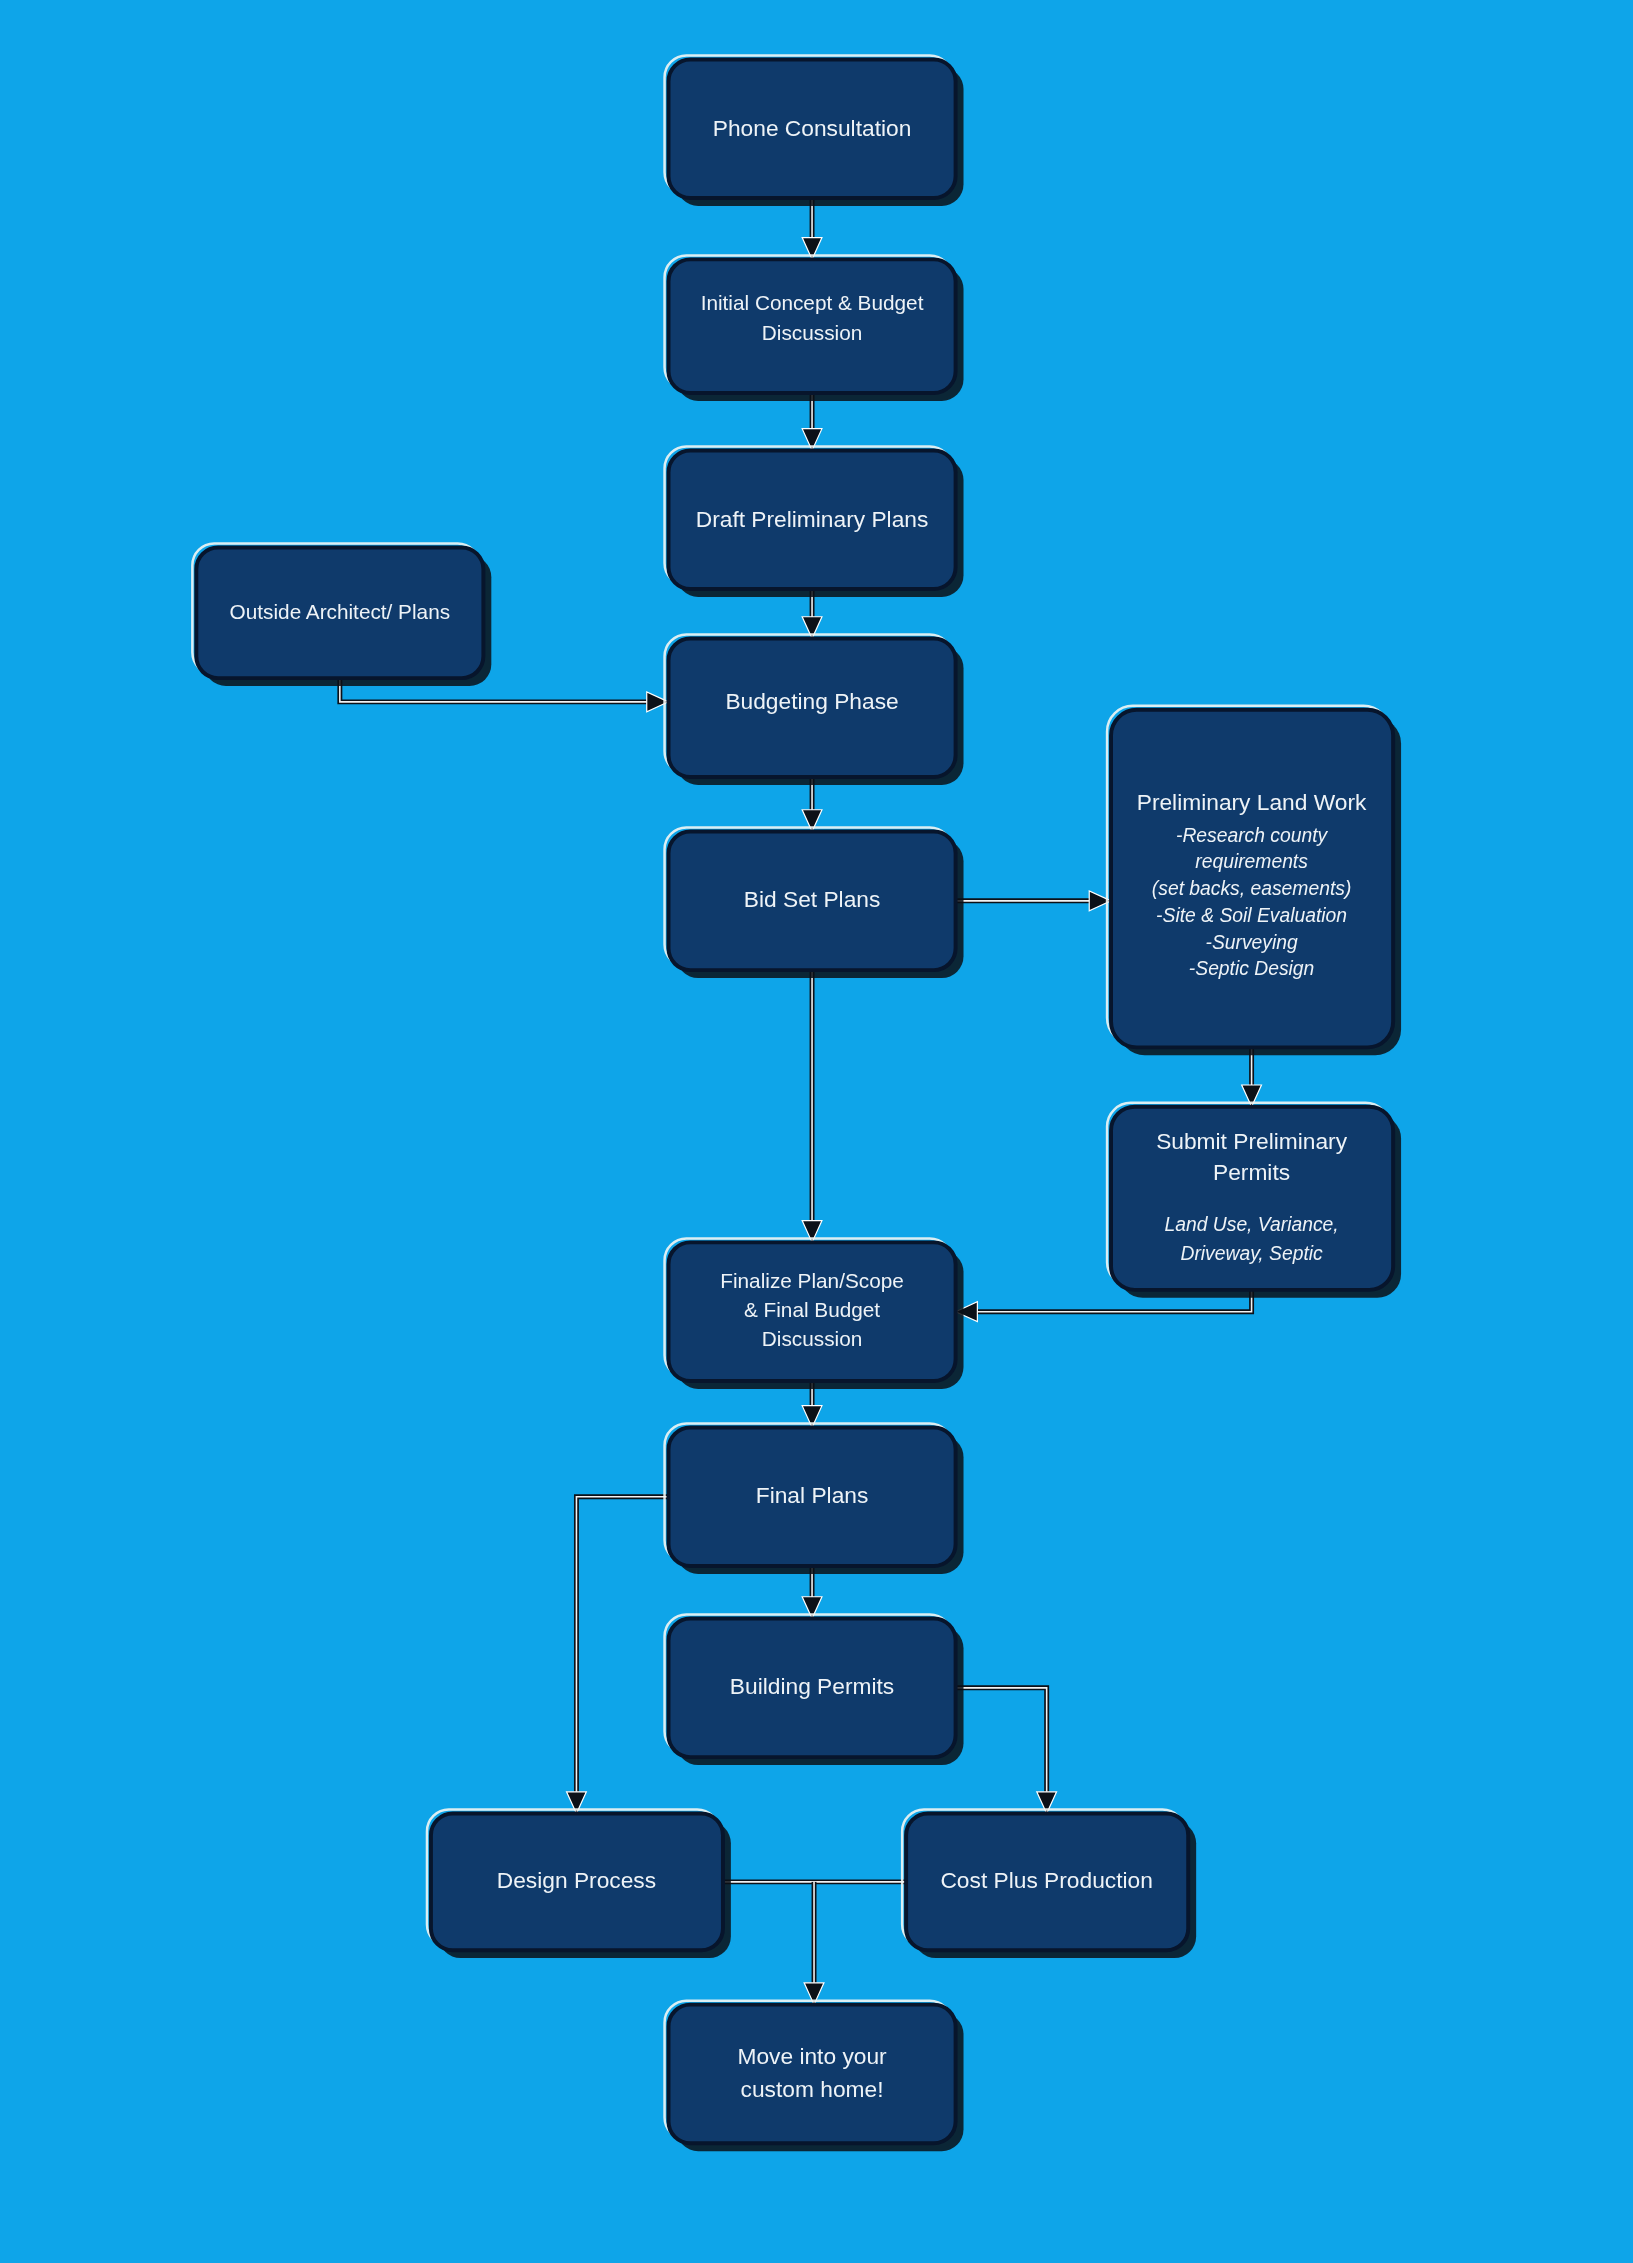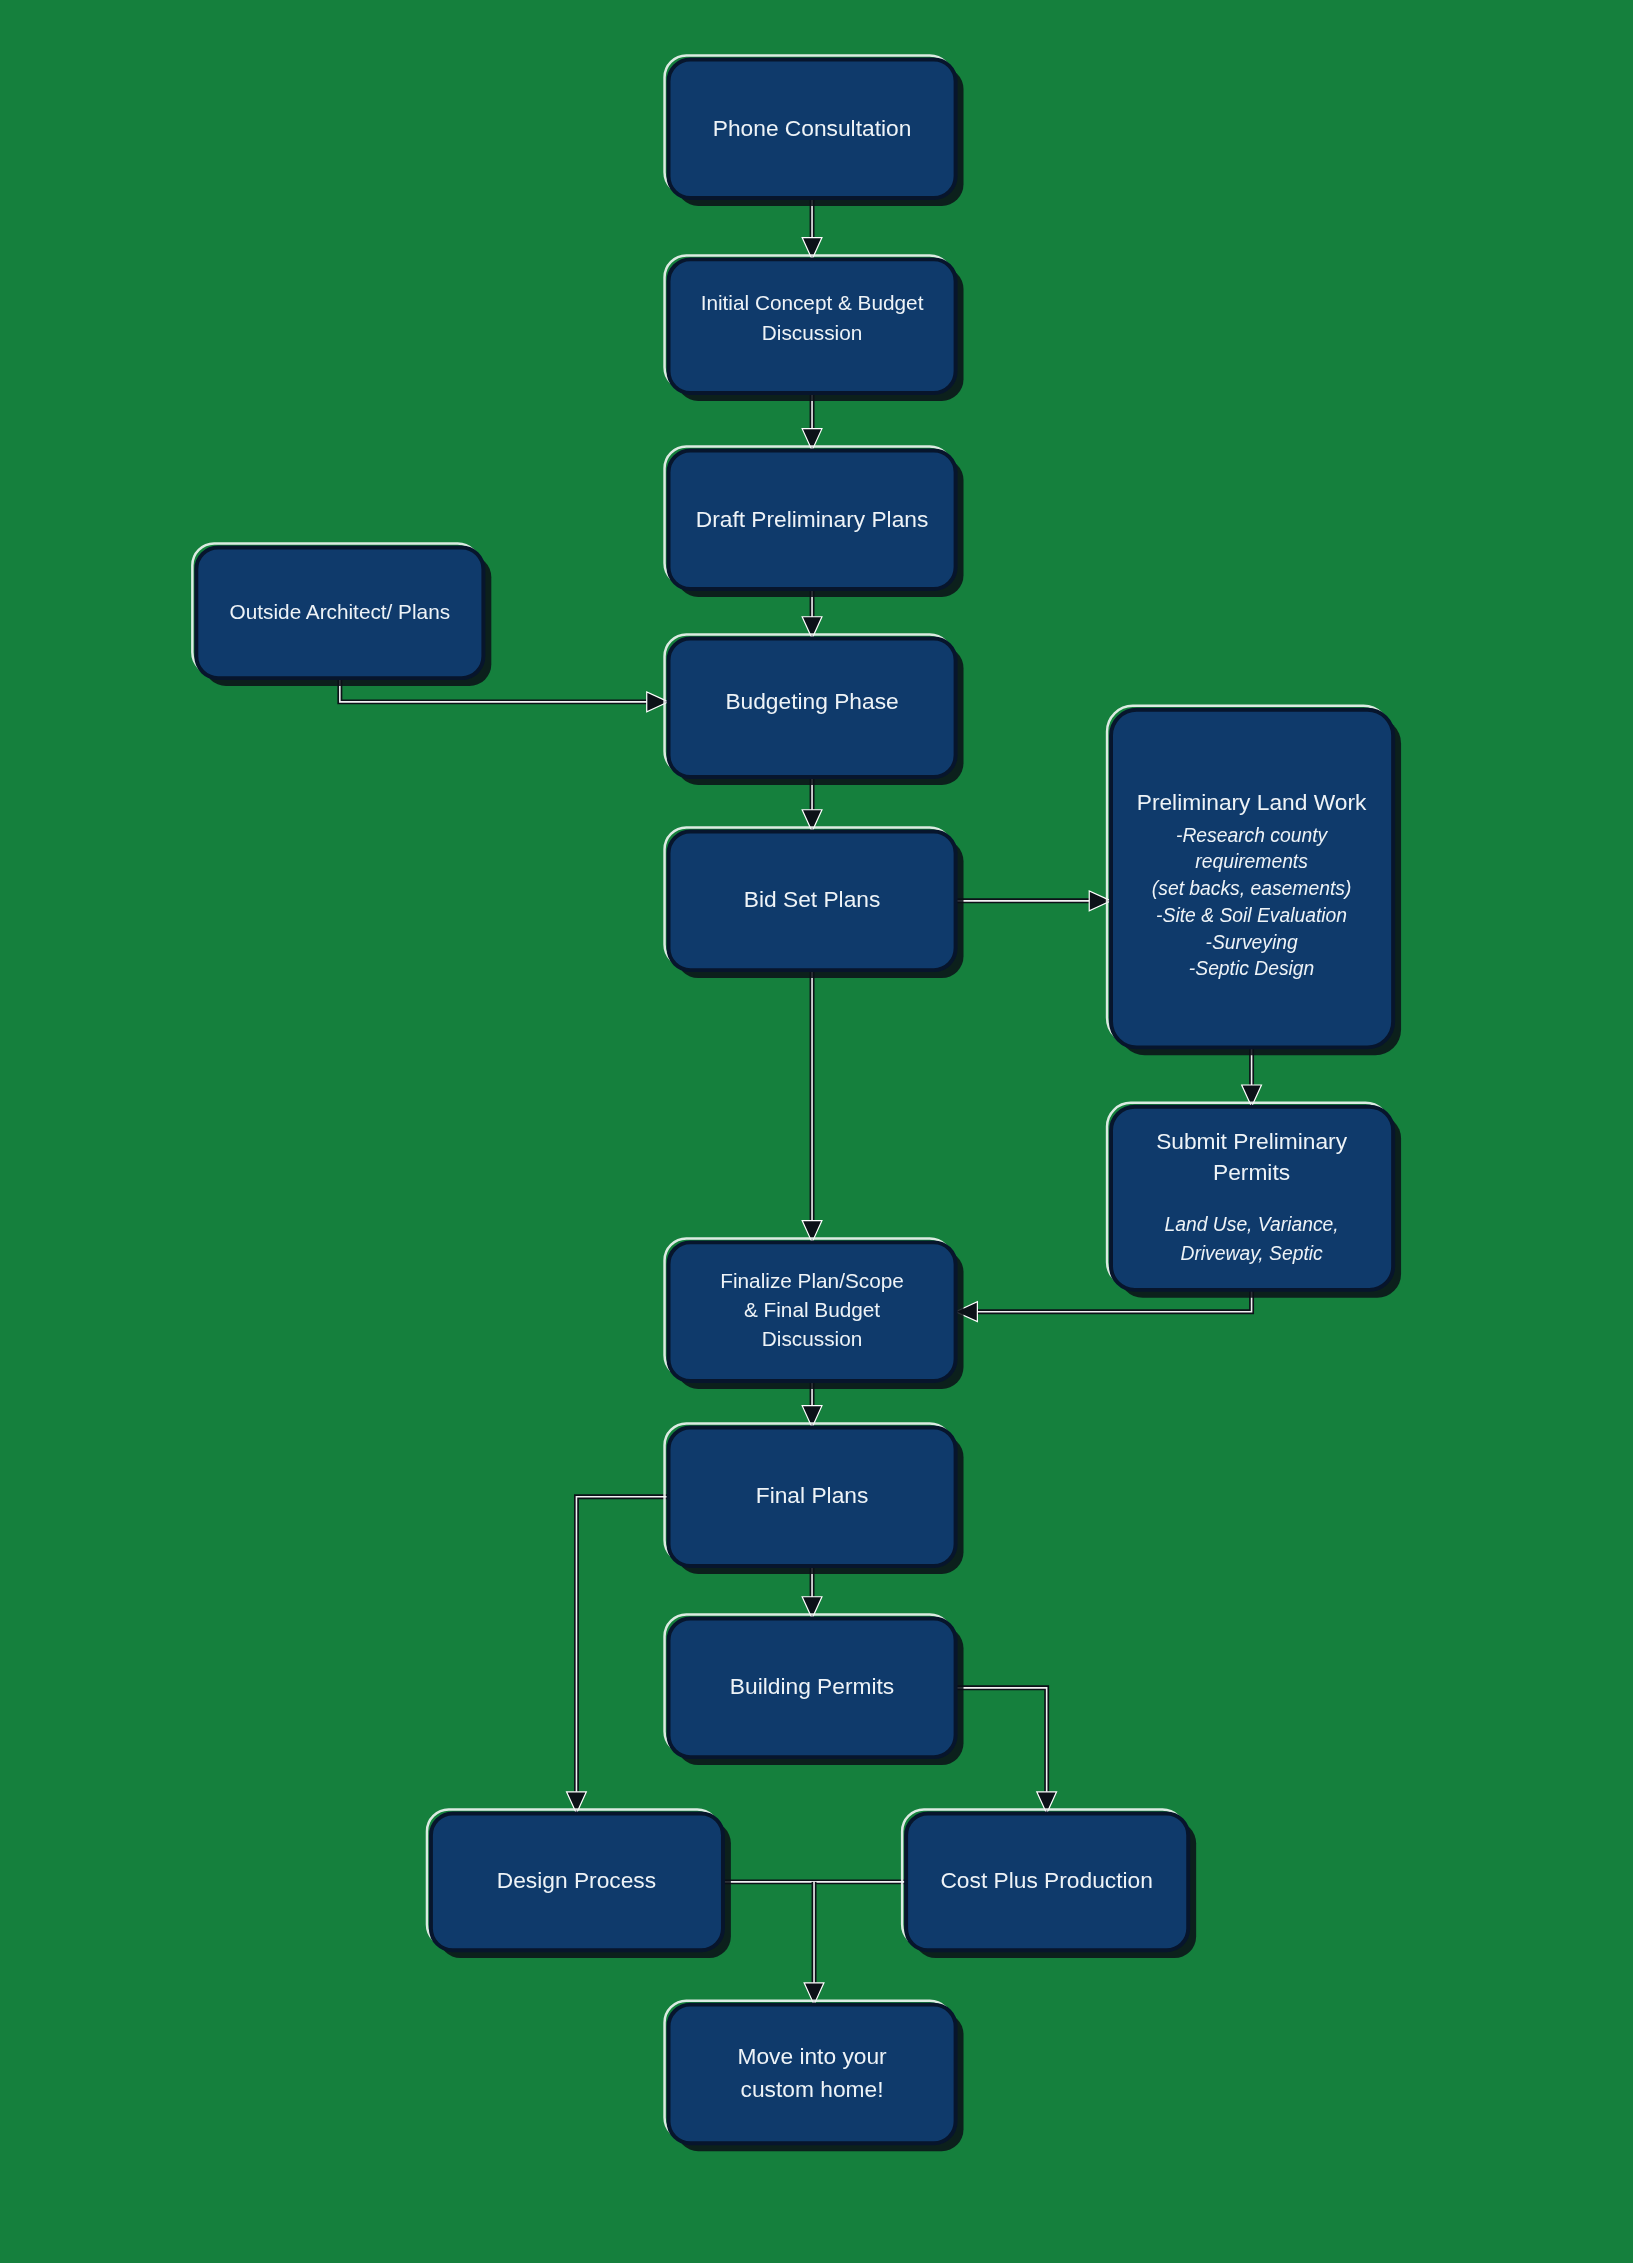--- a/index.html
+++ b/index.html
@@ -10,21 +10,21 @@
   body {
     width: 1634px;
     height: 2263px;
     font-family: "Liberation Sans", sans-serif;
     overflow: hidden;
   }
   #chart-root {
     position: relative;
     width: 1634px;
     height: 2263px;
-    background: #15803d;
+    background: #0ea5e9;
   }
   svg.flow {
     position: absolute;
     top: 0;
     left: 0;
     width: 1634px;
     height: 2263px;
     display: block;
   }
   .node-rect {

